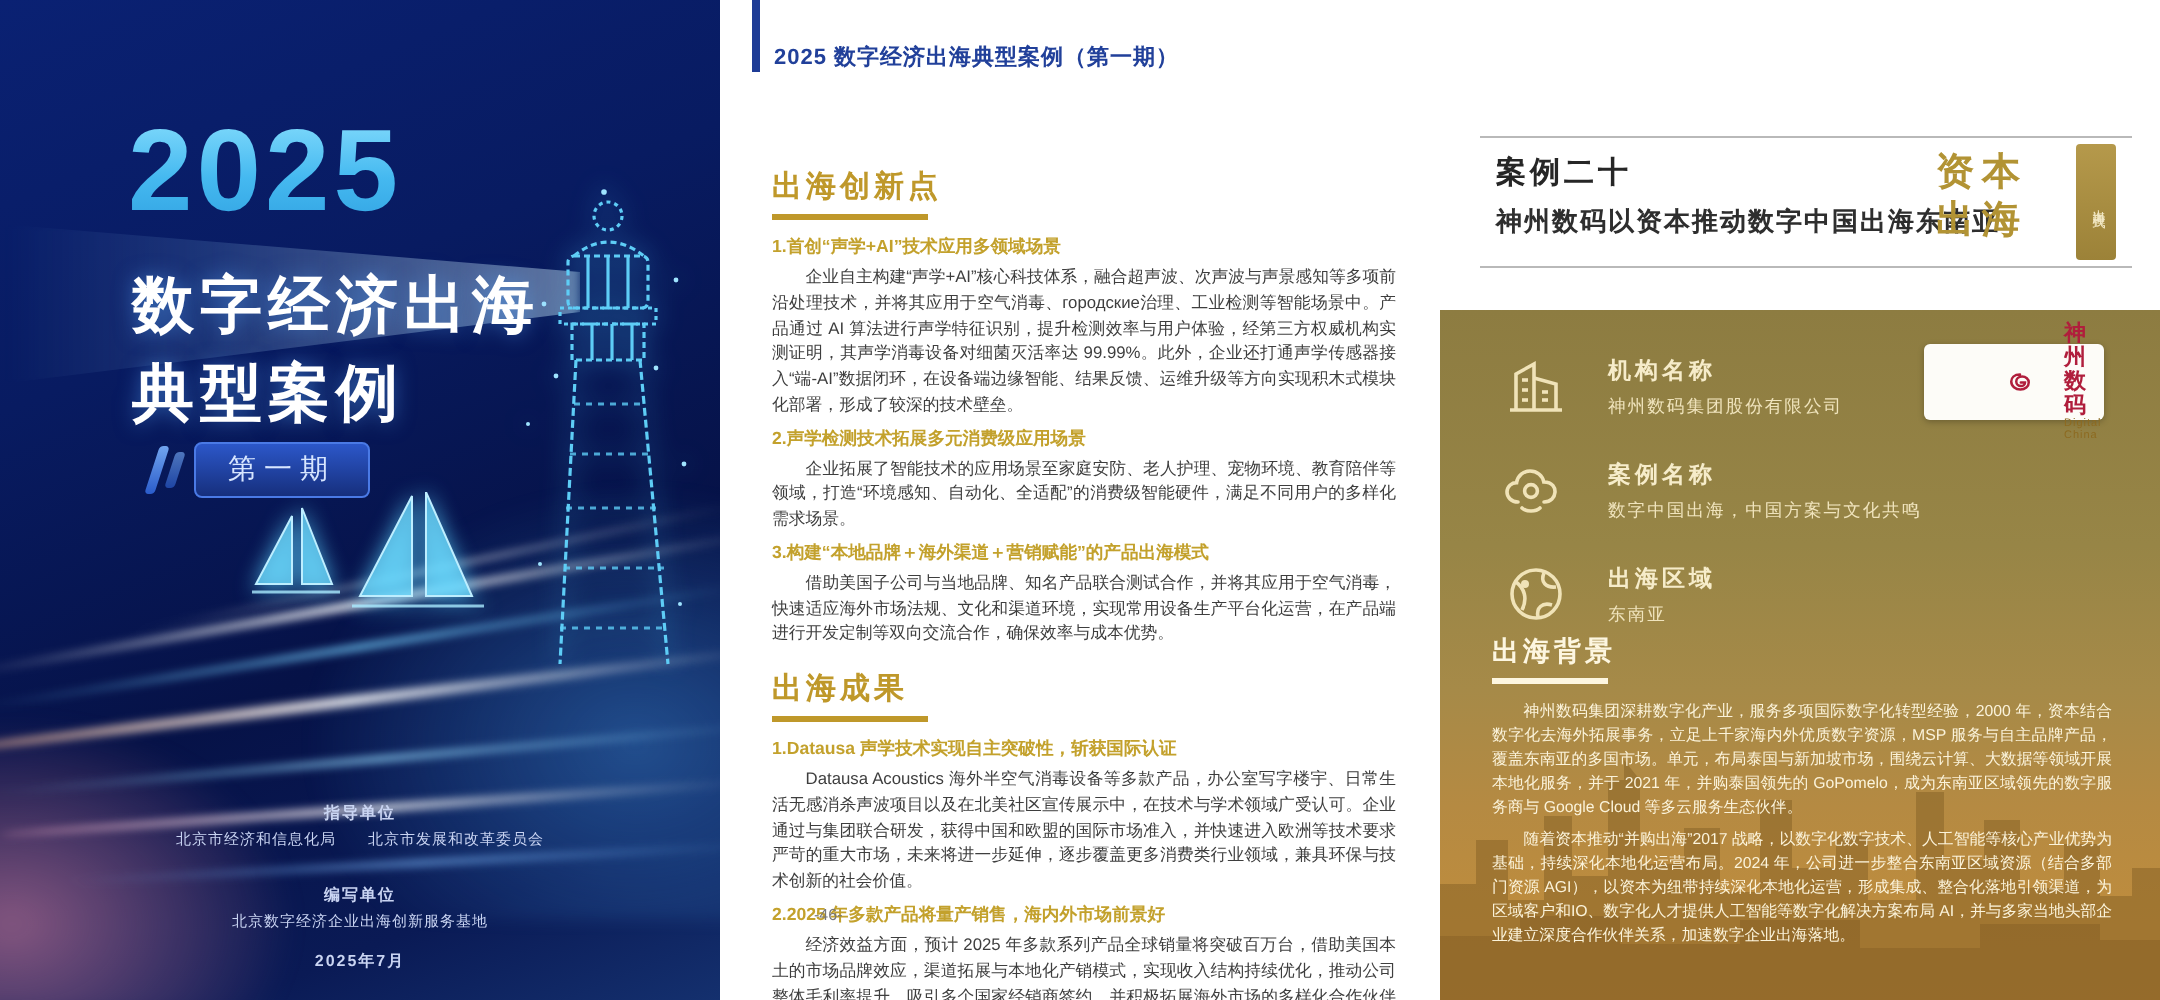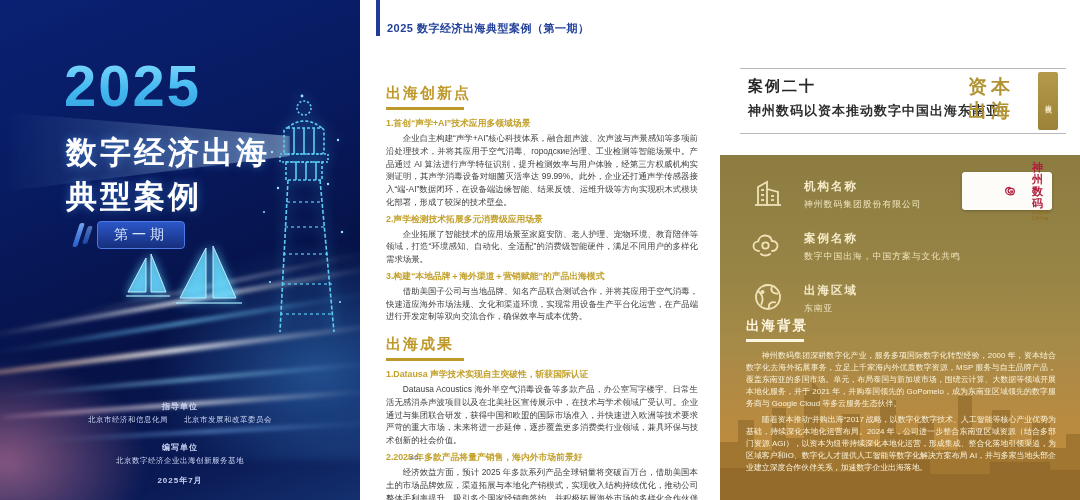--- a/index.html
+++ b/index.html
@@ -62,21 +62,21 @@
   .ribbon span { writing-mode:vertical-rl; font-size:6.5px; color:#f3e9c6; letter-spacing:1px; }
   .gold-box { position:absolute; left:0; top:155px; width:360px; height:345px;
     background:linear-gradient(180deg,#8d7c41 0%,#978546 34%,#a68a48 55%,#b58a42 72%,#bd8c3e 86%,#c28e3e 100%); }
   .skyline { position:absolute; left:0; bottom:0; width:360px; height:150px; opacity:.55; }
   .logo-box { position:absolute; right:28px; top:17px; width:90px; height:38px; background:#fdfcf8;
     border-radius:3px; display:flex; align-items:center; justify-content:space-between; gap:17px; box-shadow:0 1px 3px rgba(0,0,0,.25);padding-left:43px; }
   .logo-brand { line-height:1.1; }
   .logo-brand .cn { font-size:11px; font-weight:bold; color:#b01e3c; letter-spacing:1px; }
   .logo-brand .en { font-size:5.5px; color:#8d6a20; letter-spacing:.5px; }
   .info-rows { position:absolute; left:30px; top:20px; }
-  .info-row { display:flex; align-items:flex-end; margin-bottom:16px; }
+  .info-row { display:flex; align-items:center; margin-bottom:16px; }
   .info-icon { width:36px; height:36px; flex:0 0 36px; margin-right:18px; }
   .info-label { font-size:11.5px; font-weight:bold; color:#f6ecca; letter-spacing:2px; margin-top:2px; }
   .info-value { font-size:8.8px; color:#f0e4bd; margin-top:5px; letter-spacing:1px; }
   .bg-sec { position:absolute; left:26px; top:162px; width:310px; }
   .bg-h { font-size:13.5px; font-weight:bold; color:#fdf6e0; letter-spacing:2px; }
   .bg-h-line { width:58px; height:2.5px; background:#fdf6e0; margin:4px 0 8px; }
   .bg-para { font-size:7.9px; line-height:1.52; color:#fbf3da; text-align:justify; text-indent:2em; margin-bottom:4px; }
 </style>
 </head>
 <body>

